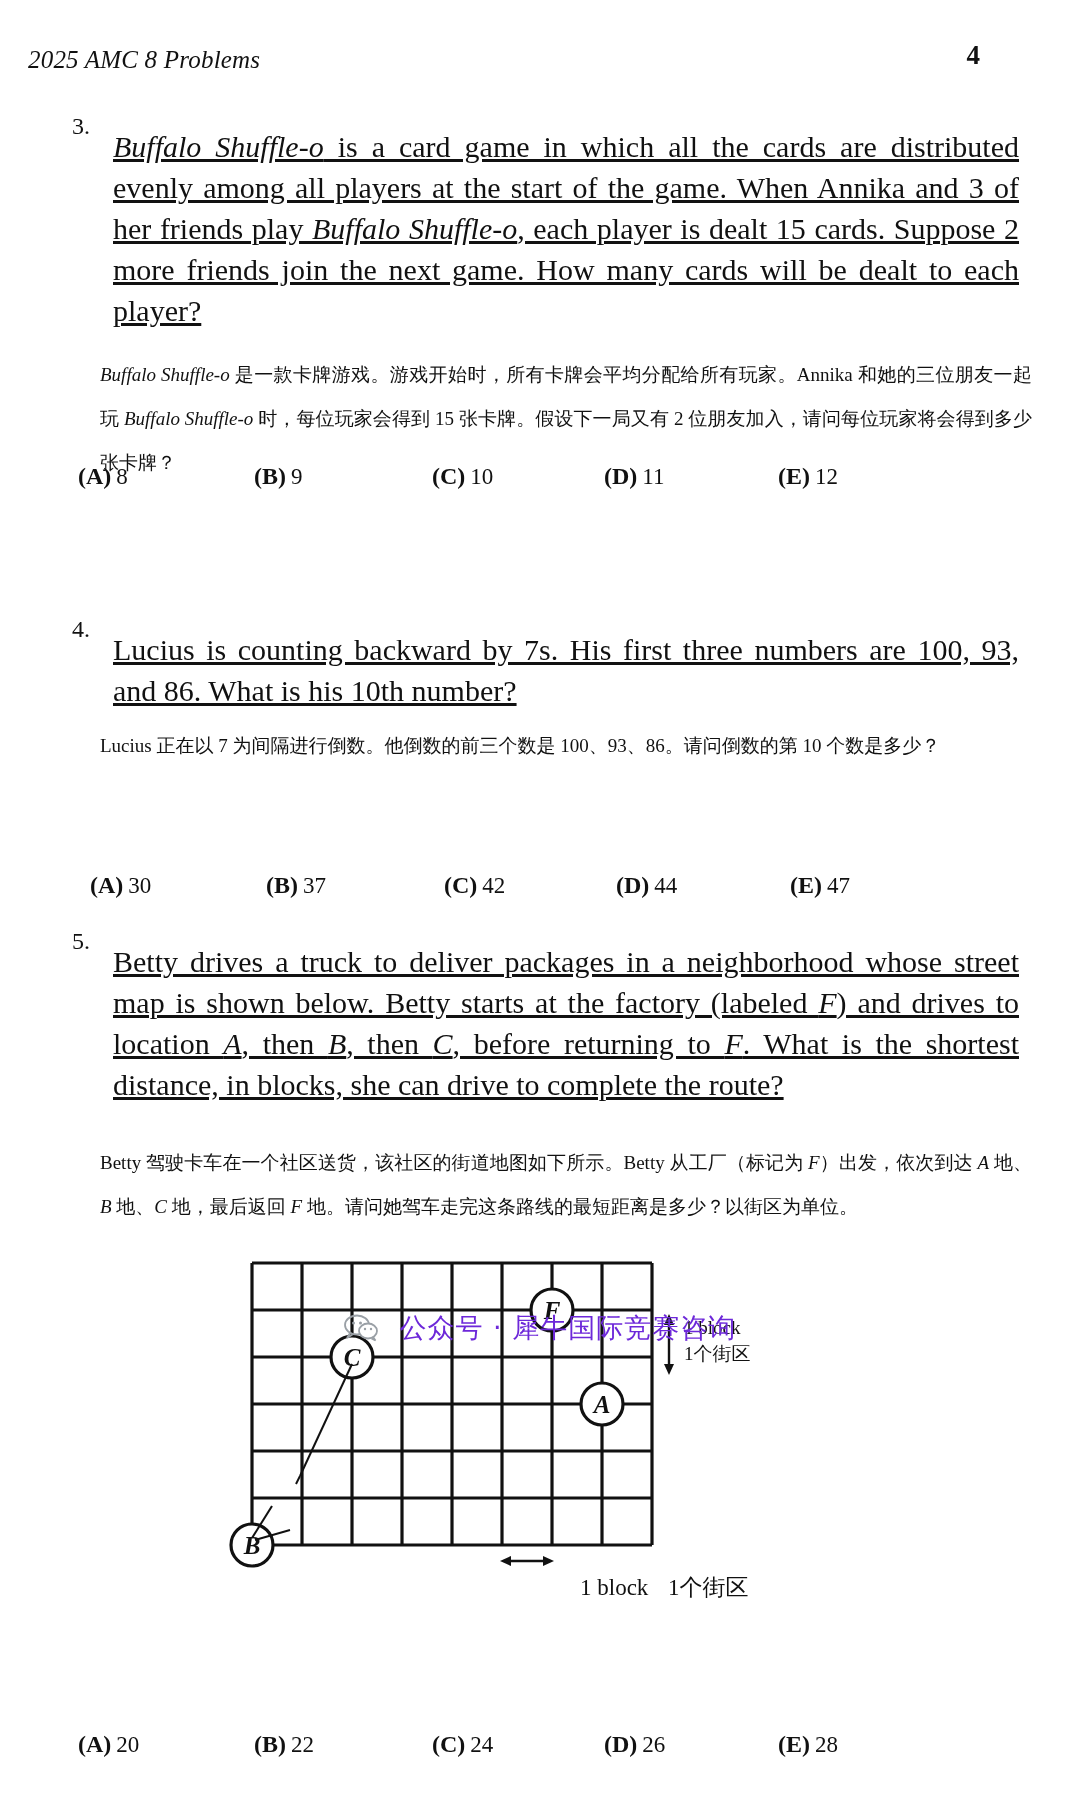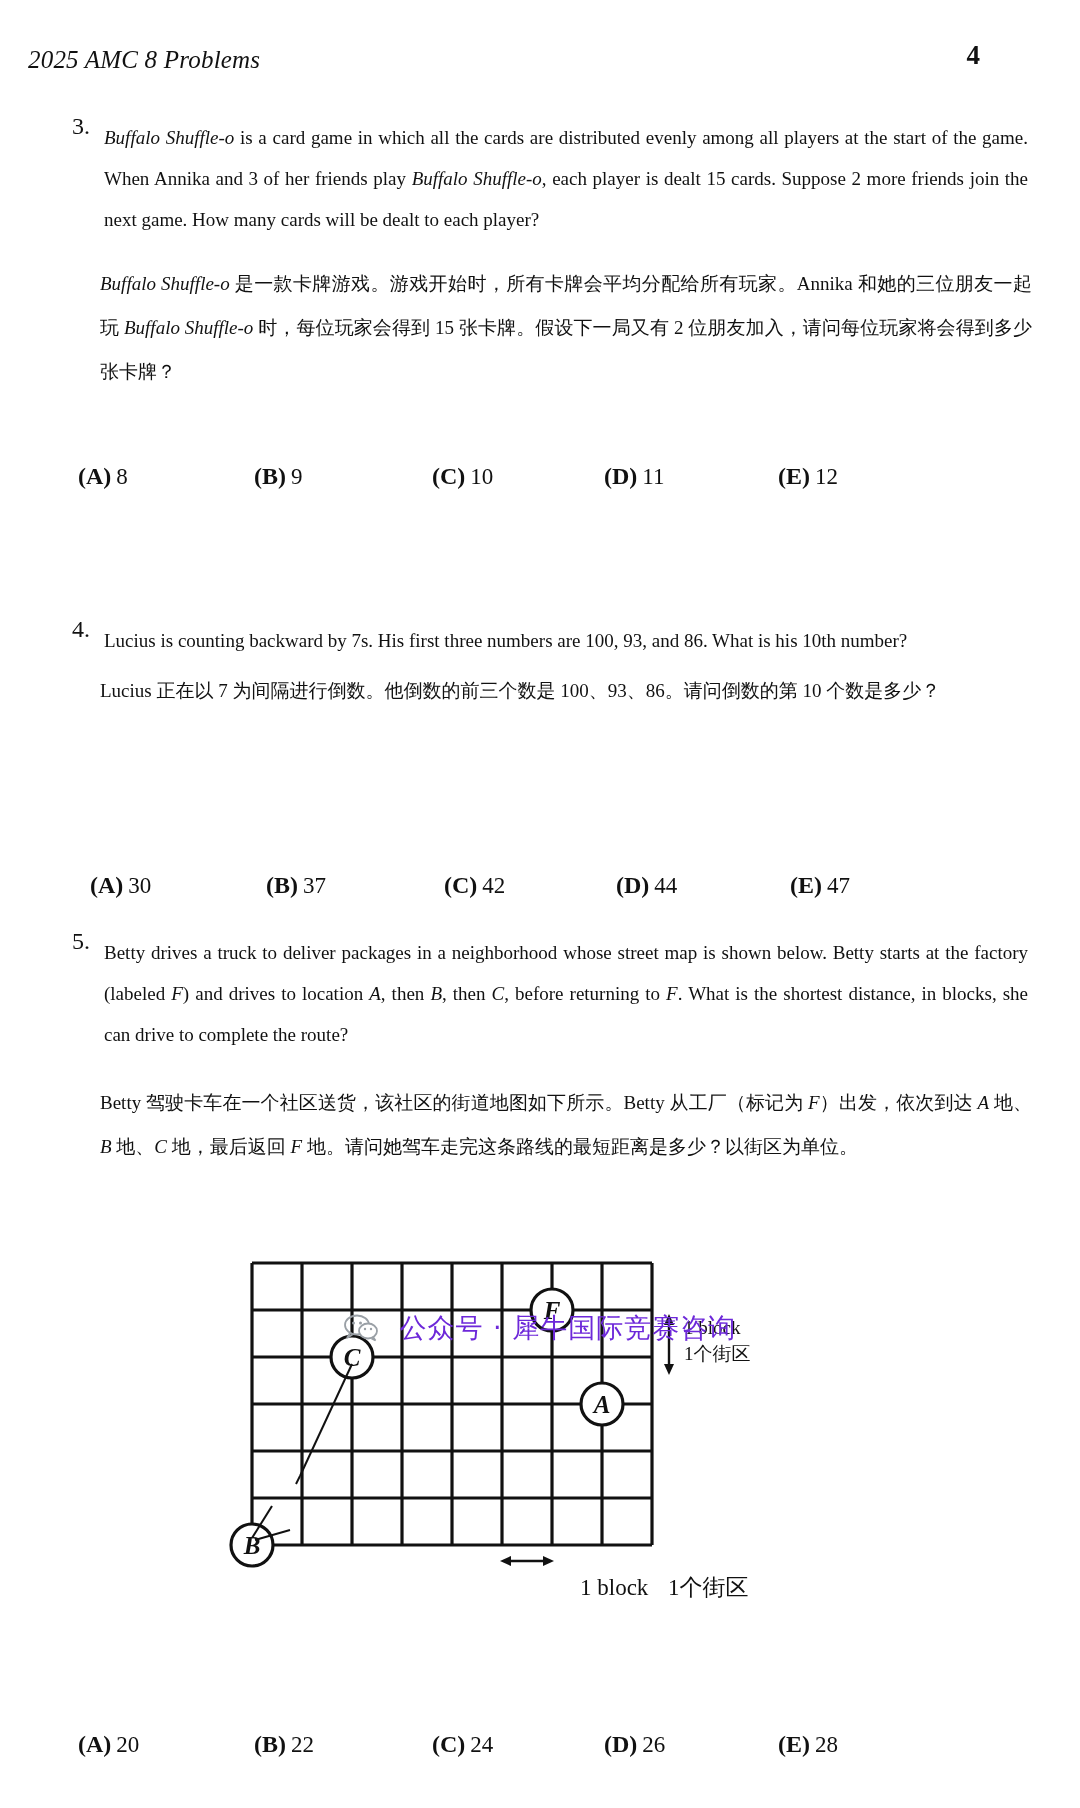--- a/index.html
+++ b/index.html
@@ -37,25 +37,26 @@
   
   .problem{position:absolute;left:48px;width:984px;}
   .pnum{
     position:absolute;left:0;top:0;
     width:42px;text-align:right;
     font-size:24px;
   }
   .pbody{margin-left:52px;}
 
   .en{
-    font-size:19px;
+    font-size:30px;
     line-height:41px;
     text-align:justify;
     text-justify:inter-word;
-    margin:4px;
+    margin:13px;
+    text-decoration:underline;
   }
   .zh{
     font-size:19px;
     line-height:44px;
     text-align:justify;
     margin:0;
     font-family:"Liberation Serif","DejaVu Serif",serif;
   }
   .zh i,.en i{font-style:italic;}
   .mi{font-style:italic;}
@@ -145,21 +146,21 @@
     <span class="choice c1"><b>(B)</b><span class="val">37</span></span>
     <span class="choice c2"><b>(C)</b><span class="val">42</span></span>
     <span class="choice c3"><b>(D)</b><span class="val">44</span></span>
     <span class="choice c4"><b>(E)</b><span class="val">47</span></span>
   </div>
 
   <div class="problem" style="top:920px;">
     <div class="pnum">5.</div>
     <div class="pbody">
       <p class="en"><span>Betty drives a truck to deliver packages in a neighborhood whose street map is shown below. Betty starts at the factory (labeled </span><i class="mi">F</i><span>) and drives to location </span><i class="mi">A</i><span>, then </span><i class="mi">B</i><span>, then </span><i class="mi">C</i><span>, before returning to </span><i class="mi">F</i><span>. What is the shortest distance, in blocks, she can drive to complete the route?</span></p>
-      <p class="zh" style="margin-top:26px;"><span>Betty 驾驶卡车在一个社区送货，该社区的街道地图如下所示。Betty 从工厂（标记为 </span><i class="mi">F</i><span>）出发，依次到达 </span><i class="mi">A</i><span> 地、</span><i class="mi">B</i><span> 地、</span><i class="mi">C</i><span> 地，最后返回 </span><i class="mi">F</i><span> 地。请问她驾车走完这条路线的最短距离是多少？以街区为单位。</span></p>
+      <p class="zh" style="margin-top:36px;"><span>Betty 驾驶卡车在一个社区送货，该社区的街道地图如下所示。Betty 从工厂（标记为 </span><i class="mi">F</i><span>）出发，依次到达 </span><i class="mi">A</i><span> 地、</span><i class="mi">B</i><span> 地、</span><i class="mi">C</i><span> 地，最后返回 </span><i class="mi">F</i><span> 地。请问她驾车走完这条路线的最短距离是多少？以街区为单位。</span></p>
     </div>
   </div>
 
   <div class="figure" style="top:1240px;">
     <div class="gridwrap">
       <svg class="streetmap" width="1080" height="330" viewBox="0 0 1080 330">
 
         <g stroke="#111" stroke-width="3.2" fill="none">
 
           <line x1="252" y1="15" x2="252" y2="297"></line>

